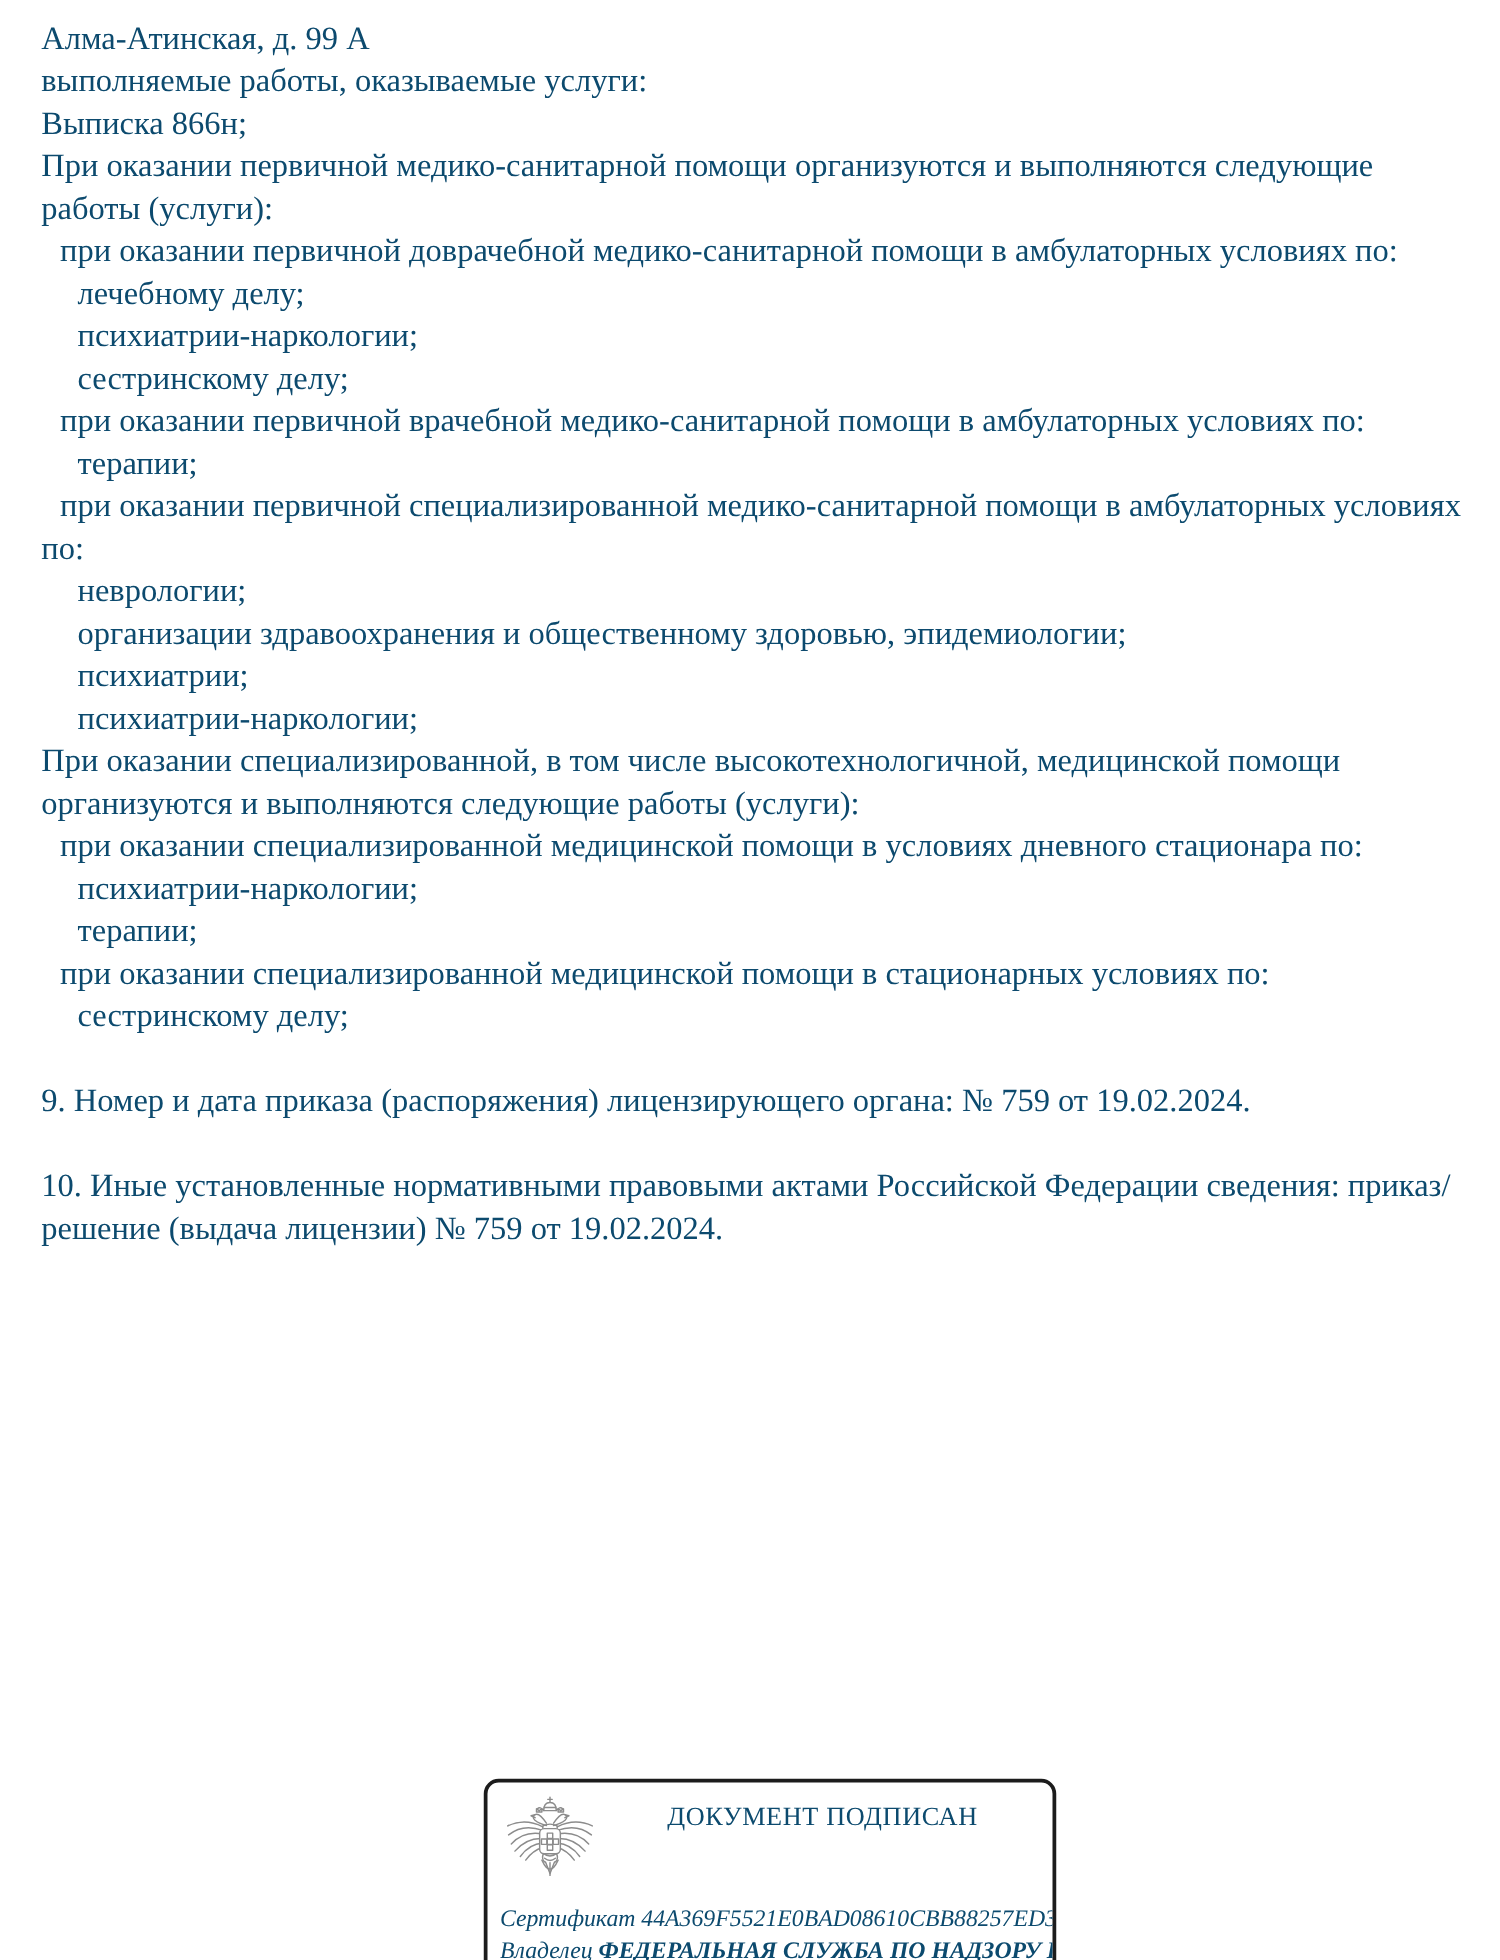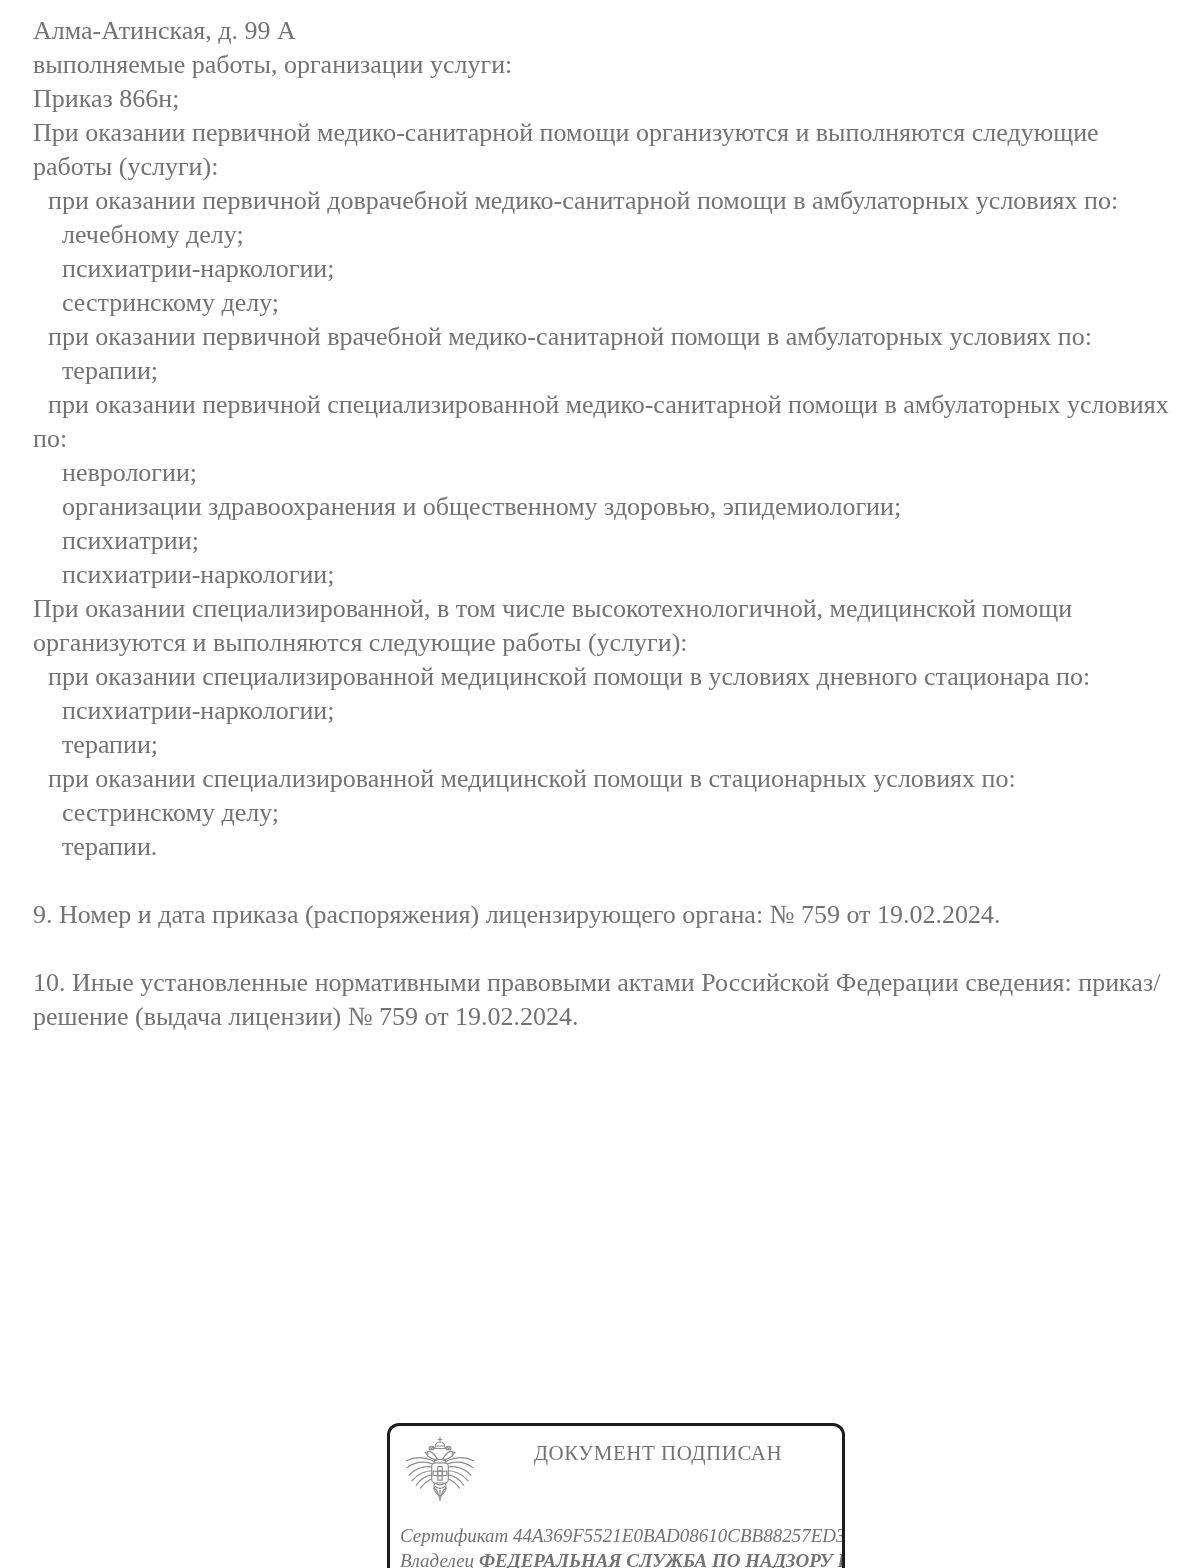--- a/index.html
+++ b/index.html
@@ -1,21 +1,21 @@
 <!DOCTYPE html>
 <html><head>
 <meta charset="utf-8">
 <style>
   html, body { margin: 0; padding: 0; background: #ffffff; }
   .page {
     position: relative;
     width: 1200px;
     height: 1568px;
     background: #ffffff;
-    color: #737373;
+    color: #0c4a6e;
     font-family: "Liberation Serif", "DejaVu Serif", serif;
     overflow: hidden;
   }
   .doc {
     position: absolute;
     top: 14px;
     left: 33px;
     width: 1137px;
     font-size: 26px;
     line-height: 34px;
@@ -66,41 +66,40 @@
   .sig-line { white-space: nowrap; overflow: hidden; font-style: italic; }
   .sig-line b { font-weight: bold; }
 </style>
 </head>
 <body>
 
 <div class="page">
 
   <div class="doc">
       <div class="line indent-0">Алма-Атинская, д. 99 А</div>
-      <div class="line indent-0">выполняемые работы, организации услуги:</div>
-      <div class="line indent-0">Приказ 866н;</div>
+      <div class="line indent-0">выполняемые работы, оказываемые услуги:</div>
+      <div class="line indent-0">Выписка 866н;</div>
       <div class="line indent-0">При оказании первичной медико-санитарной помощи организуются и выполняются следующие работы (услуги):</div>
       <div class="line indent-1">при оказании первичной доврачебной медико-санитарной помощи в амбулаторных условиях по:</div>
       <div class="line indent-2">лечебному делу;</div>
       <div class="line indent-2">психиатрии-наркологии;</div>
       <div class="line indent-2">сестринскому делу;</div>
       <div class="line indent-1">при оказании первичной врачебной медико-санитарной помощи в амбулаторных условиях по:</div>
       <div class="line indent-2">терапии;</div>
       <div class="line indent-1">при оказании первичной специализированной медико-санитарной помощи в амбулаторных условиях по:</div>
       <div class="line indent-2">неврологии;</div>
       <div class="line indent-2">организации здравоохранения и общественному здоровью, эпидемиологии;</div>
       <div class="line indent-2">психиатрии;</div>
       <div class="line indent-2">психиатрии-наркологии;</div>
       <div class="line indent-0">При оказании специализированной, в том числе высокотехнологичной, медицинской помощи организуются и выполняются следующие работы (услуги):</div>
       <div class="line indent-1">при оказании специализированной медицинской помощи в условиях дневного стационара по:</div>
       <div class="line indent-2">психиатрии-наркологии;</div>
       <div class="line indent-2">терапии;</div>
       <div class="line indent-1">при оказании специализированной медицинской помощи в стационарных условиях по:</div>
       <div class="line indent-2">сестринскому делу;</div>
-      <div class="line indent-2">терапии.</div>
       <div class="line indent-0"></div>
       <div class="line indent-0">9. Номер и дата приказа (распоряжения) лицензирующего органа: № 759 от 19.02.2024.</div>
       <div class="line indent-0"></div>
       <div class="line indent-0">10. Иные установленные нормативными правовыми актами Российской Федерации сведения: приказ/решение (выдача лицензии) № 759 от 19.02.2024.</div>
       <div class="line indent-0"></div>
     </div>
 
   <div class="sig-box">
 
     <svg class="sig-emblem" viewBox="0 0 100 116" xmlns="http://www.w3.org/2000/svg">

